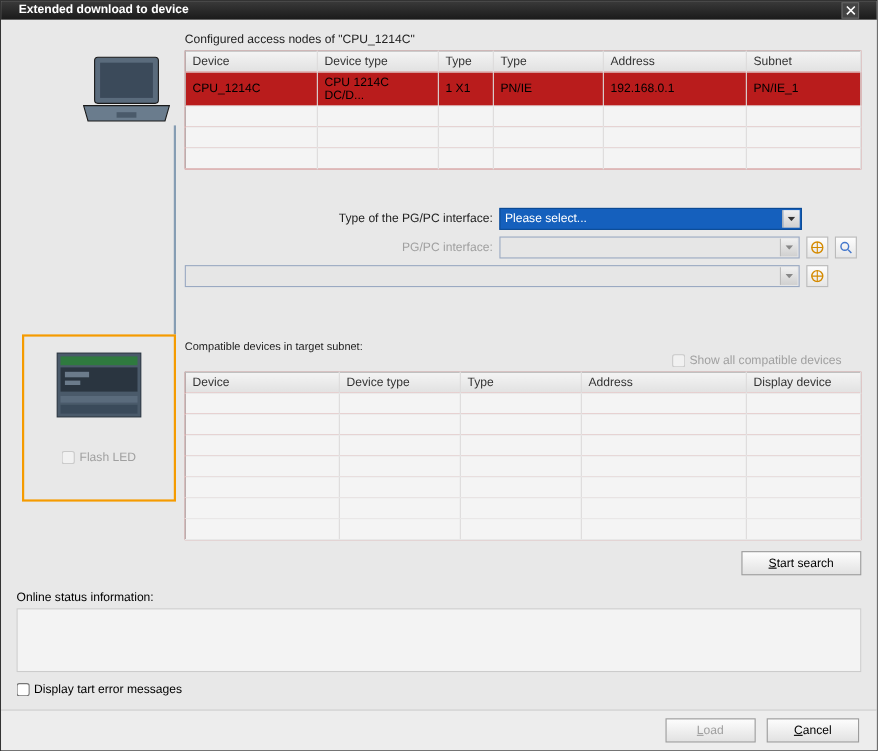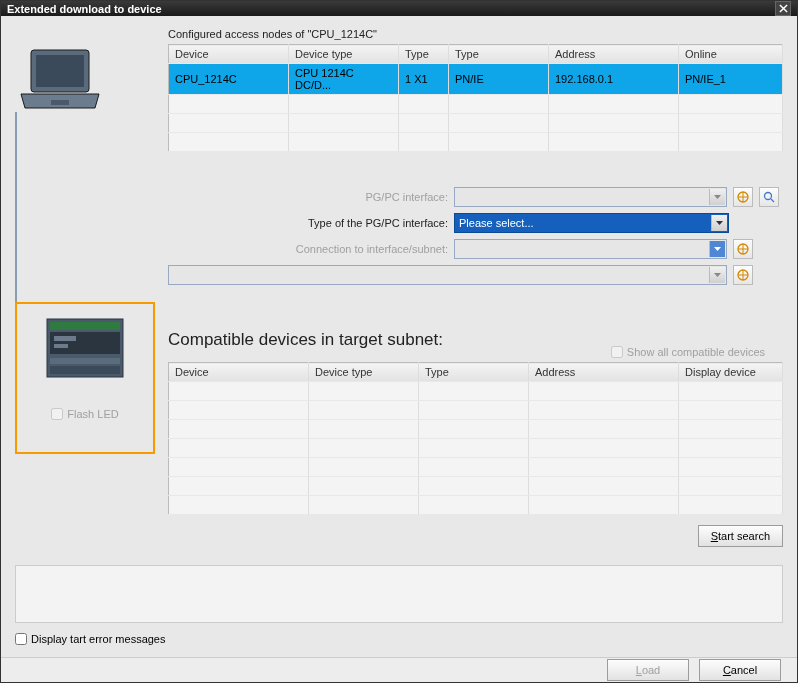--- a/index.html
+++ b/index.html
@@ -19,21 +19,21 @@
   display: flex;
   flex-direction: column;
 }
 .titlebar {
   background: linear-gradient(to bottom, #3a3a3a, #1a1a1a);
   color: #fff;
   font-weight: bold;
   height: 20px;
   display: flex;
   align-items: center;
-  padding: 0 6px;
+  padding: 0 16px;
   font-size: 11px;
 }
 .titlebar .spacer { flex: 1; }
 .close-btn {
   width: 16px;
   height: 15px;
   background: #444;
   border: 1px solid #666;
   display: flex;
   align-items: center;
@@ -49,21 +49,21 @@
   flex-direction: column;
 }
 .upper-area {
   display: flex;
   gap: 8px;
 }
 .left-col {
   width: 145px;
   display: flex;
   flex-direction: column;
-  align-items: flex-start;
+  align-items: flex-end;
 }
 .laptop-icon {
   width: 90px; height: 70px; margin-top: 18px;
 }
 .vline {
   width: 2px;
   background: #869db3;
   flex: 0 0 190px;
   margin-top: -4px;
 }
@@ -91,21 +91,21 @@
 .right-col {
   flex: 1;
   display: flex;
   flex-direction: column;
 }
 .config-label { margin-bottom: 4px; color: #222; font-size: 11px; }
 .tbl {
   border: 1px solid #bbb;
   border-collapse: collapse;
   width: 100%;
-  background: #0ea5e9;
+  background: #b91c1c;
 }
 .tbl th, .tbl td {
   border-right: 1px solid #ddd;
   border-bottom: 1px solid #e8e8e8;
   padding: 3px 6px;
   text-align: left;
   font-weight: normal;
   font-size: 11px;
   height: 19px;
 }
@@ -174,21 +174,21 @@
   display: flex;
   align-items: center;
   justify-content: center;
 }
 .compat-header {
   display: flex;
   align-items: center;
   margin-top: 34px;
   margin-bottom: 4px;
 }
-.compat-header .lbl2 { color: #222; font-size: 17px; }
+.compat-header .lbl2 { color: #222; font-size: 10px; }
 .compat-header .spacer { flex: 1; }
 .compat-header .chk {
   display: flex;
   align-items: center;
   gap: 4px;
   color: #a0a0a0;
   margin-right: 18px;
   margin-top: 24px;
 }
 .compat-header .chk input { width: 12px; height: 12px; }
@@ -196,21 +196,21 @@
   display: flex;
   justify-content: flex-end;
   margin-top: 10px;
 }
 .btn {
   min-width: 82px;
   height: 22px;
   border: 1px solid #9c9c9c;
   background: linear-gradient(to bottom, #fdfdfd, #e2e2e2);
   font-size: 11px;
-  padding: 0 12px;
+  padding: 0 24px;
   cursor: pointer;
   display: inline-flex;
   align-items: center;
   justify-content: center;
 }
 .btn.disabled { color: #a0a0a0; }
 .btn .ul { text-decoration: underline; }
 .status-area {
   margin-top: 14px;
 }
@@ -282,21 +282,21 @@
       <div class="right-col">
         <div class="config-label">Configured access nodes of "CPU_1214C"</div>
         <table class="tbl">
           <thead>
             <tr>
               <th style="width:120px">Device</th>
               <th style="width:110px">Device type</th>
               <th style="width:50px">Type</th>
               <th style="width:100px">Type</th>
               <th style="width:130px">Address</th>
-              <th>Online</th>
+              <th>Subnet</th>
             </tr>
           </thead>
           <tbody>
             <tr>
               <td>CPU_1214C</td>
               <td>CPU 1214C DC/D...</td>
               <td>1 X1</td>
               <td>PN/IE</td>
               <td>192.168.0.1</td>
               <td>PN/IE_1</td>
@@ -322,70 +322,53 @@
                 <td class="empty"></td>
                 <td class="empty"></td>
                 <td class="empty"></td>
                 <td class="empty"></td>
                 <td class="empty"></td>
               </tr>
           </tbody>
         </table>
 
         <div class="form-block">
-          <div class="form-row">
-            <div class="lbl disabled">PG/PC interface:</div>
-            <div class="dropdown disabled">
-              <div class="dd-arrow">
-                  <svg width="7" height="4" viewBox="0 0 7 4">
-                    <path d="M0 0 L3.5 4 L7 0 Z" fill="#888"></path>
-                  </svg>
-                </div>
-            </div>
-            <div class="icon-btn">
-              <svg width="12" height="12" viewBox="0 0 12 12">
-                  <circle cx="6" cy="6" r="5" fill="none" stroke="#d48a00" stroke-width="1.3"></circle>
-                  <path d="M1 6 H11 M6 1 V11" stroke="#d48a00" stroke-width="1"></path>
-                </svg>
-            </div>
-            <div class="icon-btn">
-              <svg width="12" height="12" viewBox="0 0 12 12">
-                  <circle cx="5" cy="5" r="3.5" fill="none" stroke="#4477cc" stroke-width="1.3"></circle>
-                  <path d="M8 8 L11 11" stroke="#4477cc" stroke-width="1.3"></path>
-                </svg>
-            </div>
-          </div>
           <div class="form-row">
             <div class="lbl">Type of the PG/PC interface:</div>
             <div class="dropdown selected">
               <span>Please select...</span>
               <div class="dd-arrow">
                 <svg width="7" height="4" viewBox="0 0 7 4">
                     <path d="M0 0 L3.5 4 L7 0 Z" fill="#333"></path>
                   </svg>
               </div>
             </div>
             <div style="width:44px"></div>
           </div>
           <div class="form-row">
-            <div class="lbl disabled">Connection to interface/subnet:</div>
+            <div class="lbl disabled">PG/PC interface:</div>
             <div class="dropdown disabled">
-              <div class="dd-arrow blue">
+              <div class="dd-arrow">
                   <svg width="7" height="4" viewBox="0 0 7 4">
-                    <path d="M0 0 L3.5 4 L7 0 Z" fill="#fff"></path>
+                    <path d="M0 0 L3.5 4 L7 0 Z" fill="#888"></path>
                   </svg>
                 </div>
             </div>
             <div class="icon-btn">
               <svg width="12" height="12" viewBox="0 0 12 12">
                   <circle cx="6" cy="6" r="5" fill="none" stroke="#d48a00" stroke-width="1.3"></circle>
                   <path d="M1 6 H11 M6 1 V11" stroke="#d48a00" stroke-width="1"></path>
                 </svg>
             </div>
-            <div style="width:20px"></div>
+            <div class="icon-btn">
+              <svg width="12" height="12" viewBox="0 0 12 12">
+                  <circle cx="5" cy="5" r="3.5" fill="none" stroke="#4477cc" stroke-width="1.3"></circle>
+                  <path d="M8 8 L11 11" stroke="#4477cc" stroke-width="1.3"></path>
+                </svg>
+            </div>
           </div>
           <div class="form-row">
             <div class="dropdown disabled">
               <div class="dd-arrow">
                   <svg width="7" height="4" viewBox="0 0 7 4">
                     <path d="M0 0 L3.5 4 L7 0 Z" fill="#888"></path>
                   </svg>
                 </div>
             </div>
             <div class="icon-btn">
@@ -470,20 +453,21 @@
         </table>
         <div class="search-row">
           <button class="btn">
               <span><span class="ul">S</span>tart search</span>
             </button>
         </div>
       </div>
     </div>
 
     <div class="status-area">
+      <div>Online status information:</div>
       <div class="status-box"></div>
       <label class="chk-row2">
         <input type="checkbox" style="">
         <span>Display tart error messages</span>
       </label>
     </div>
   </div>
 
   <div class="footer">
     <button class="btn disabled"><span class="ul">L</span>oad</button>

